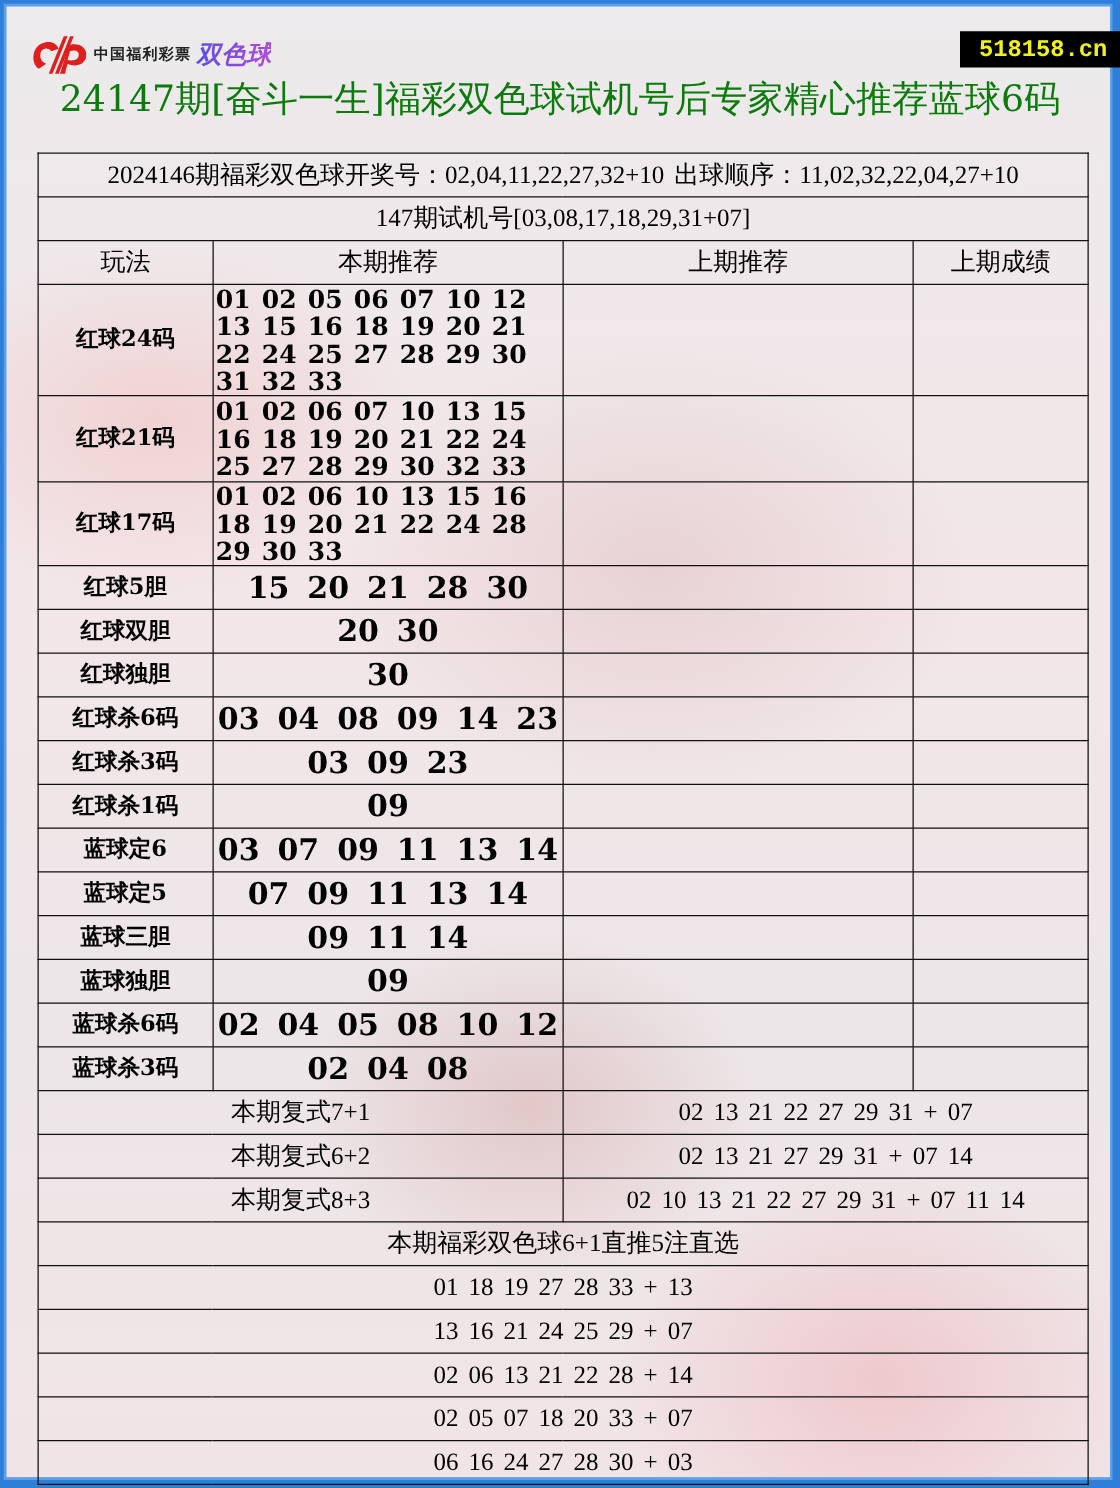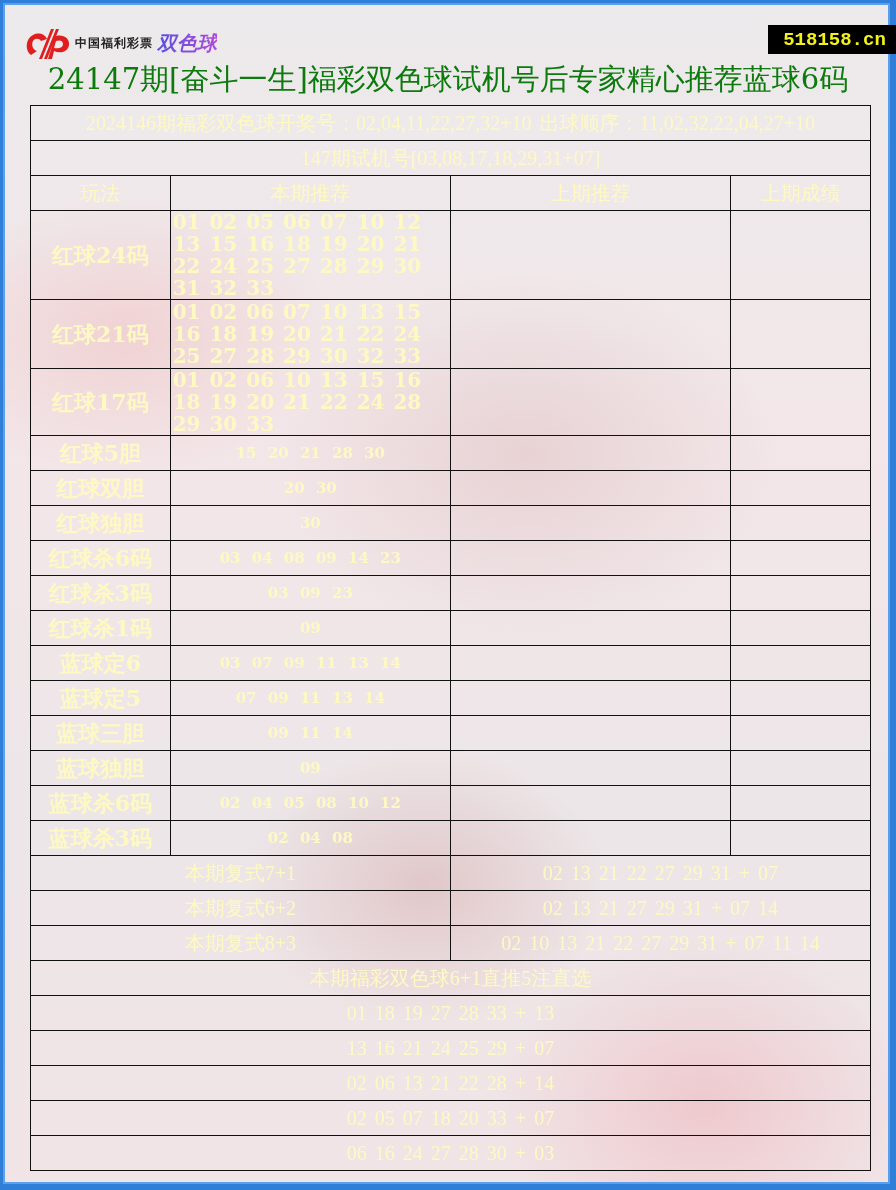--- a/index.html
+++ b/index.html
@@ -39,38 +39,38 @@
       background: #000; color: #f2f21a;
       font-family: "Liberation Mono", "DejaVu Sans Mono", monospace;
       font-size: 19px; font-weight: bold;
       display: flex; align-items: center; justify-content: center;
     }
     .page-title {
       position: absolute; left: 0; top: 60px; width: 896px; text-align: center;
       font-size: 29px; color: #0c7a0c; letter-spacing: 0px; white-space: nowrap;
     }
     table.main {
-      position: absolute; left: 30px; top: 105px; width: 841px;
+      position: absolute; left: 30px; top: 122px; width: 841px;
       border-collapse: collapse; table-layout: fixed;
-      font-size: 18px; color: #fef9c3;
+      font-size: 18px; color: #000000;
     }
     table.main td {
       border: 1.5px solid #111; text-align: center; vertical-align: middle;
       padding: 0; height: 34px; line-height: 22px;
     }
     .col1 { width: 139px; }
     .col2 { width: 279px; }
     .col3 { width: 279px; }
     .col4 { width: 139px; }
     td.nums-left {
       text-align: left !important; padding-left: 2px !important;
       font-weight: bold; font-size: 20px; line-height: 22.5px; word-spacing: 2px;
     }
-    td.nums { font-weight: bold; font-size: 15px; word-spacing: 6px; }
-    td.label { font-weight: bold; font-size: 22px; }
+    td.nums { font-weight: bold; font-size: 24px; word-spacing: 6px; }
+    td.label { font-weight: bold; font-size: 18px; }
     td.narrow {
       font-family: "Liberation Serif", "DejaVu Serif", serif;
       font-size: 20px; word-spacing: 3px;
     }
     .tall3 { height: 68px !important; }
     .tall2 { height: 50px !important; }
   </style>
 </head>
 <body>
 

